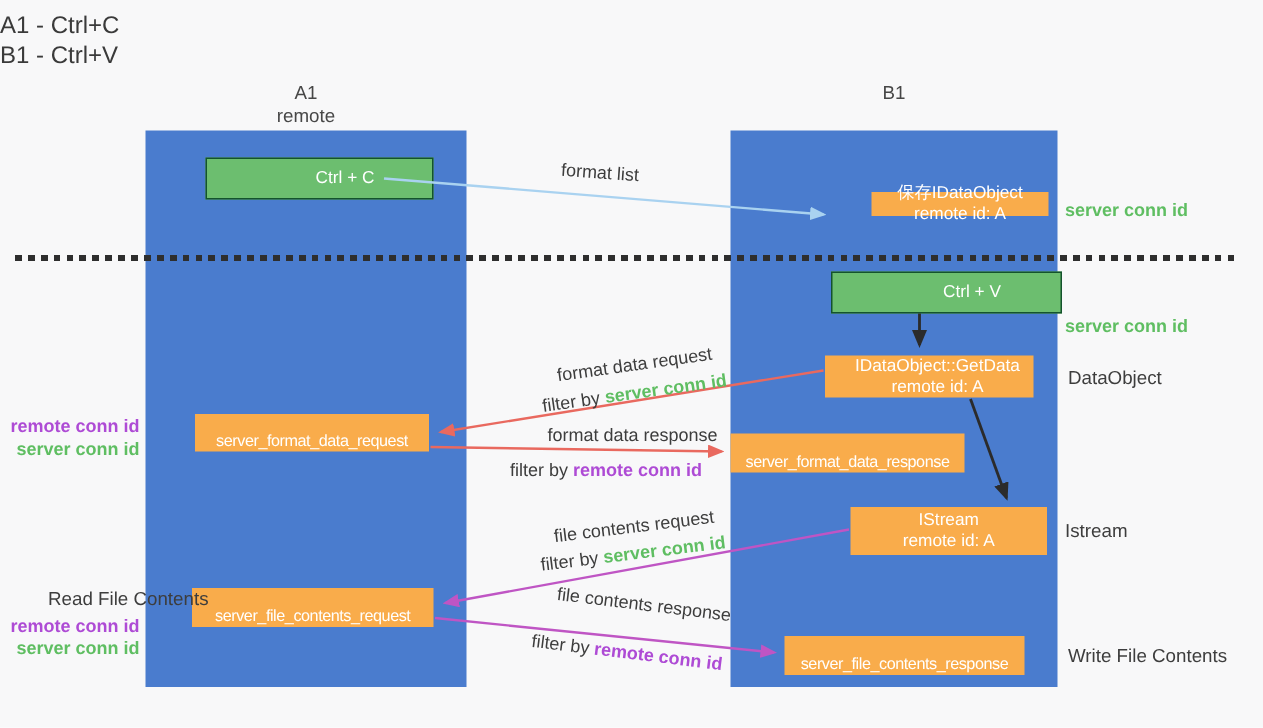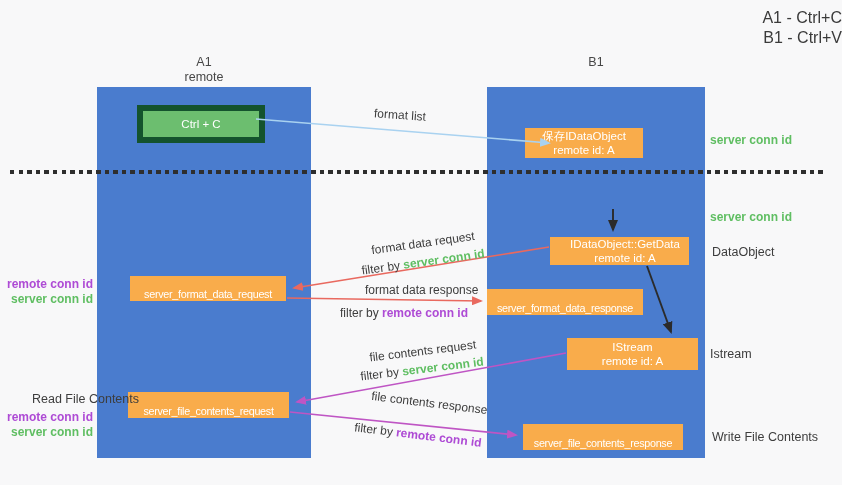--- a/index.html
+++ b/index.html
@@ -3,34 +3,34 @@
 <meta charset="utf-8">
 <style>
   :root{
     --bg:#f8f8f9; --lane_blue:#4a7cce; --green_box:#6cbe6f; --orange_box:#f9ac4b;
     --arrow_red:#e9695f; --arrow_magenta:#bf55c4; --arrow_blue:#a9d2f0; --arrow_black:#2b2b2b;
     --text_green:#5fbe62; --text_purple:#ae4bd5; --text_dark:#3d3d3d;
   }
   html,body{margin:0;padding:0;}
   .canvas{position:relative;width:842px;height:485px;background:var(--bg);
     font-family:"Liberation Sans",sans-serif;overflow:hidden;}
-  .title{position:absolute;top:8px;left:0;width:842px;text-align:right;
+  .title{position:absolute;top:8px;left:0;width:842px;text-align:left;
     font-size:16px;line-height:20px;color:#3a3a3a;}
   .lane{position:absolute;top:87px;height:371px;background:var(--lane_blue);}
   .lane.left{left:97px;width:214px;}
   .lane.right{left:487px;width:218px;}
   .lane-header{position:absolute;top:55px;text-align:center;font-size:12.5px;
     line-height:15px;color:#474747;}
   .lane-header.left{left:97px;width:214px;}
   .lane-header.right{left:487px;width:218px;}
   .divider{position:absolute;left:10px;top:170px;width:816px;height:4px;
     background:repeating-linear-gradient(90deg,#2e2e2e 0 4.5px,transparent 4.5px 8.6px);}
   .node{position:absolute;display:flex;flex-direction:column;align-items:center;
     justify-content:center;text-align:center;color:#fff;font-size:11.5px;line-height:14px;}
-  .node.green{background:var(--green_box);border:6px solid #14532d;}
+  .node.green{background:var(--green_box);border:1px solid #14532d;padding-left:34px;}
   .node.orange{background:var(--orange_box);}
   .node.long{font-size:10.8px;letter-spacing:-0.3px;justify-content:flex-end;}
   svg.overlay{position:absolute;left:0;top:0;width:842px;height:485px;pointer-events:none;}
   .edge-blue{stroke:var(--arrow_blue);stroke-width:1.6;}
   .edge-red{stroke:var(--arrow_red);stroke-width:1.6;}
   .edge-magenta{stroke:var(--arrow_magenta);stroke-width:1.6;}
   .edge-black{stroke:var(--arrow_black);stroke-width:1.9;}
   .mk-blue{fill:var(--arrow_blue);} .mk-red{fill:var(--arrow_red);}
   .mk-magenta{fill:var(--arrow_magenta);} .mk-black{fill:var(--arrow_black);}
   .edge-label{position:absolute;font-size:12px;color:var(--text_dark);white-space:nowrap;}
@@ -63,25 +63,28 @@
 
   <div class="lane left"></div>
   <div class="lane right"></div>
 
   <div class="divider"></div>
 
   <div class="node green" style="left:137px;top:105px;width:116px;height:26px;">
     <div>Ctrl + C</div>
   </div>
 
-  <div class="node orange" style="left:525px;top:128px;width:118px;height:30px;">
+  <div class="node orange" style="left:581px;top:128px;width:118px;height:16px;">
     <div>保存IDataObject</div>
     <div>remote id: A</div>
   </div>
 
+  <div class="node green" style="left:554px;top:181px;width:118px;height:26px;">
+    <div>Ctrl + V</div>
+  </div>
 
   <div class="node orange" style="left:550px;top:237px;width:128px;height:28px;padding-left:11px;">
     <div>IDataObject::GetData</div>
     <div>remote id: A</div>
   </div>
 
   <div class="node orange long" style="left:130px;top:276px;width:156px;height:25px;">
     <div>server_format_data_request</div>
   </div>
 

